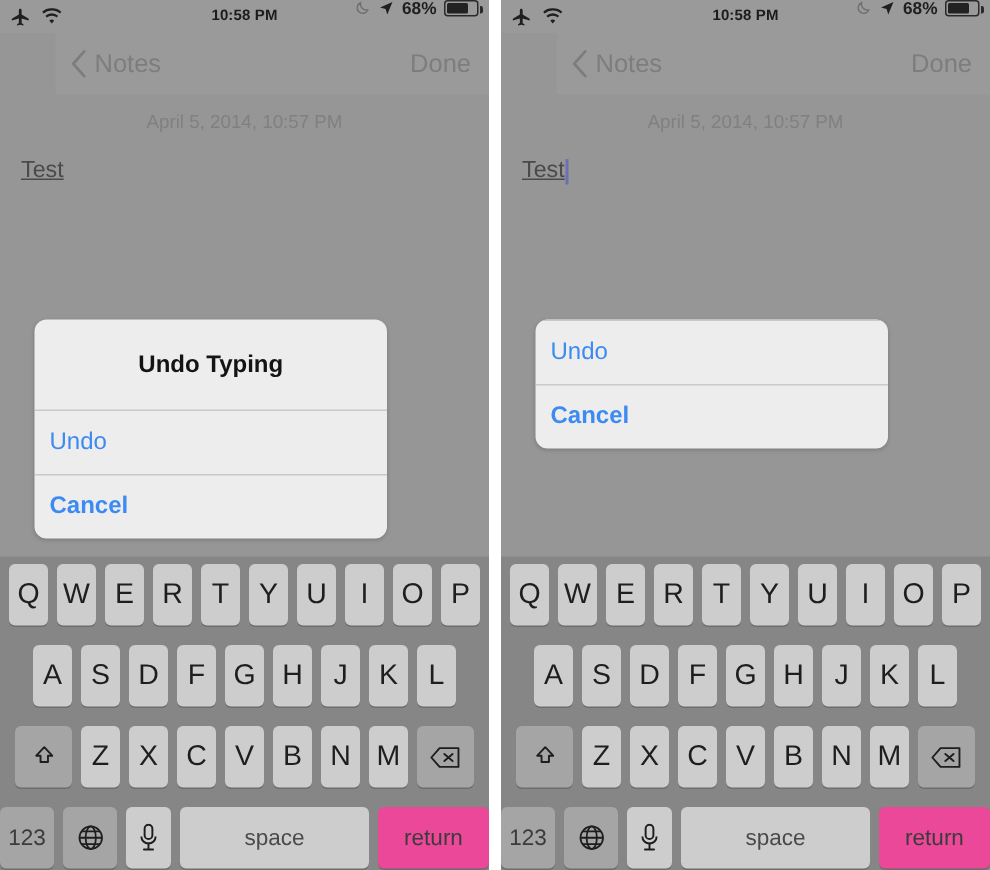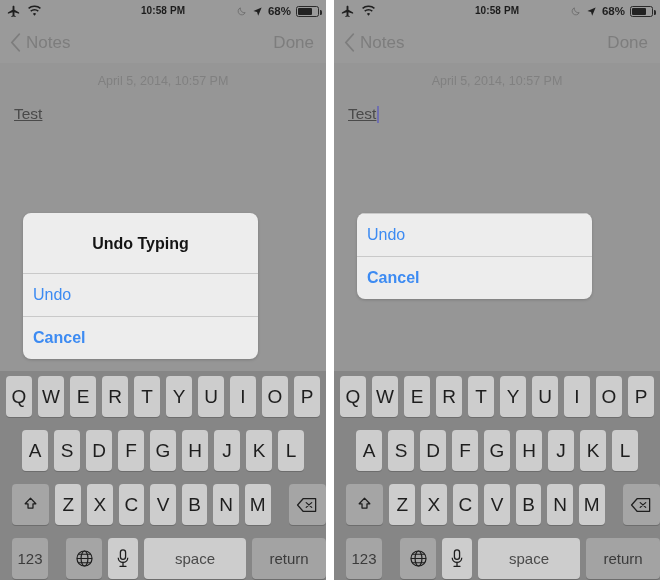--- a/index.html
+++ b/index.html
@@ -42,21 +42,21 @@
     display: flex;
     align-items: center;
     gap: 6px;
   }
   .sb-right {
     position: absolute;
     right: 7px;
     top: 0;
     height: 22px;
     display: flex;
-    align-items: center;
+    align-items: flex-start;
     gap: 5px;
   }
   .sb-time {
     position: absolute;
     left: 0;
     right: 0;
     top: 0;
     height: 22px;
     line-height: 22px;
     text-align: center;
@@ -98,20 +98,21 @@
 
   
   .navbar {
     position: relative;
     height: 41px;
     background: #9a9a9a;
     display: flex;
     align-items: center;
     padding: 0 10px;
     box-sizing: border-box;
+    margin-left: 37px;
   }
   .nav-back {
     display: flex;
     align-items: center;
     gap: 5px;
     color: #787878;
   }
   .nav-back-label {
     font-size: 17px;
     color: #7d7d7d;
@@ -207,34 +208,33 @@
     align-items: center;
     justify-content: center;
     font-size: 19px;
     color: #1e1e1e;
     height: 41px;
     width: 26px;
     box-sizing: border-box;
   }
   .key.dark {
     background: #a5a5a5;
-    margin-left: 12px;
   }
   .key.wide { width: 38px; }
   .key.space {
     flex: 1;
     max-width: 152px;
     font-size: 15px;
     color: #4a4a4a;
   }
   .key.retn {
     width: 74px;
     font-size: 15px;
     color: #3b3b3b;
-    background: #a3a3a3;
+    background: #ec4899;
   }
   .key.num {
     width: 36px;
     font-size: 15px;
     color: #3b3b3b;
   }
   .key.sym { width: 36px; }
   .key.mic { width: 30px; }
   .row2-pad { width: 13px; }
   svg { display: block; }

